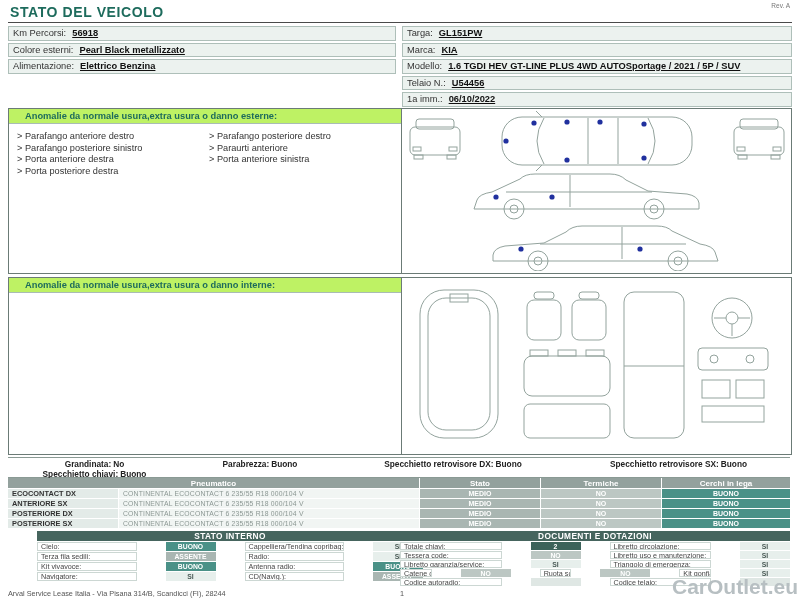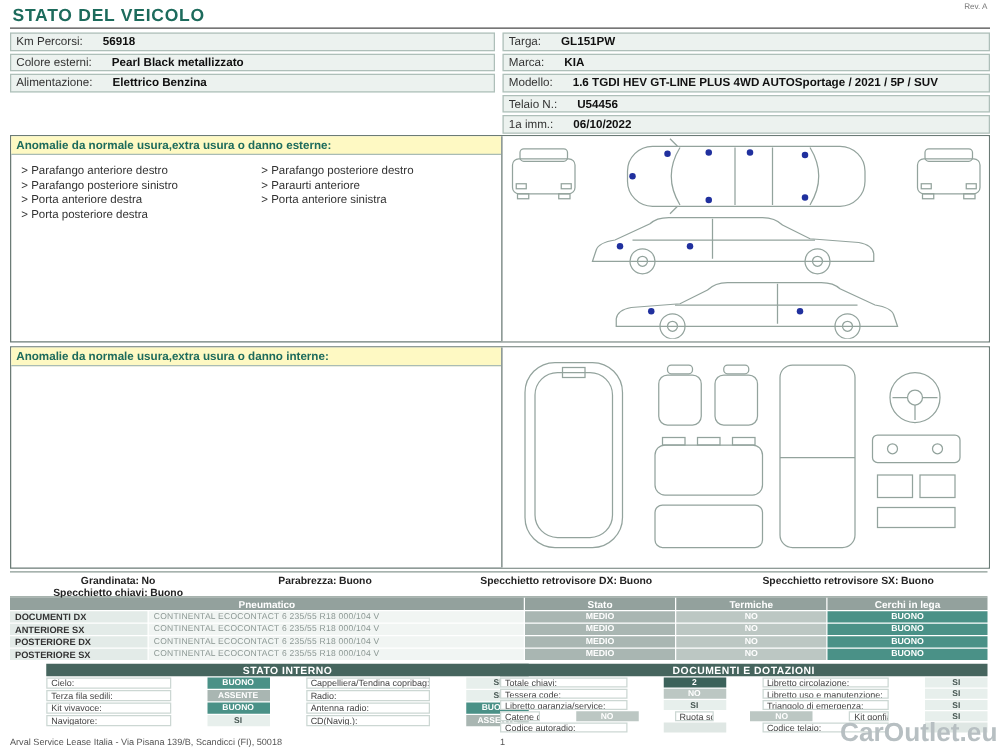--- a/index.html
+++ b/index.html
@@ -8,28 +8,28 @@
   
   .doc-title{position:absolute;left:10px;top:4px;font-size:14px;font-weight:bold;color:#1d6b5c;letter-spacing:.6px;}
   .rev{position:absolute;right:10px;top:2px;font-size:6.5px;color:#777;}
   .rule{position:absolute;left:8px;width:784px;top:22px;border-top:1px solid #4a4a4a;}
 
   
   .info-col{position:absolute;top:26px;}
   .info-col.left{left:8px;width:388px;}
   .info-col.right{left:402px;width:390px;}
   .info-row{border:1px solid #aebfb9;background:#ecf2ef;margin-bottom:2px;padding:1px 4px;font-size:9.3px;line-height:10.5px;color:#333;}
-  .info-row .val{font-weight:bold;color:#101010;margin-left:16px;}
+  .info-row .val{font-weight:bold;color:#101010;margin-left:6px;text-decoration:underline;}
 
   
   .dbox{position:absolute;left:8px;width:782px;border:1px solid #6b7b76;background:#fff;}
   .dbox.external{top:108px;height:164px;}
   .dbox.internal{top:277px;height:176px;}
   .dleft{position:absolute;left:0;top:0;bottom:0;right:390px;}
-  .dtitle{background:#fef9c3;color:#1d6b5c;font-weight:bold;font-size:9.3px;padding:2px 4px;border-bottom:1px solid #a9bcb5;}
+  .dtitle{background:#bef264;color:#1d6b5c;font-weight:bold;font-size:9.3px;padding:2px 16px;border-bottom:1px solid #a9bcb5;}
   .dlist{position:absolute;top:22px;margin:0;padding:0;list-style:none;font-size:9.2px;color:#333;}
   .dlist.c1{left:8px;}
   .dlist.c2{left:200px;}
   .dlist li{line-height:11.5px;}
   .dlist li::before{content:"> ";}
   .ddiag{position:absolute;right:0;top:0;bottom:0;width:389px;border-left:1px solid #6b7b76;background:#fff;}
   .ln{stroke:#93a39d;fill:none;stroke-width:1;}
   .dot{fill:#20309e;stroke:none;}
 
   
@@ -228,21 +228,21 @@
     <div class="sumcell sc3"><span class="lab">Specchietto retrovisore DX:</span><span class="val">Buono</span></div>
     <div class="sumcell sc4"><span class="lab">Specchietto retrovisore SX:</span><span class="val">Buono</span></div>
   </div>
 
   <div class="tyres">
     <div class="th span2">Pneumatico</div>
     <div class="th">Stato</div>
     <div class="th">Termiche</div>
     <div class="th">Cerchi in lega</div>
 
-    <div class="tpos">DOCUMENTI DX</div>
+    <div class="tpos">ECOCONTACT DX</div>
     <div class="tdesc">CONTINENTAL ECOCONTACT 6 235/55 R18 000/104 V</div>
     <div class="tval" style="background: rgb(169, 182, 178); color: rgb(255, 255, 255);">MEDIO</div>
     <div class="tval" style="background: rgb(188, 199, 195); color: rgb(255, 255, 255);">NO</div>
     <div class="tval" style="background: rgb(74, 145, 135); color: rgb(255, 255, 255);">BUONO</div>
 
     <div class="tpos">ANTERIORE SX</div>
     <div class="tdesc">CONTINENTAL ECOCONTACT 6 235/55 R18 000/104 V</div>
     <div class="tval" style="background: rgb(169, 182, 178); color: rgb(255, 255, 255);">MEDIO</div>
     <div class="tval" style="background: rgb(188, 199, 195); color: rgb(255, 255, 255);">NO</div>
     <div class="tval" style="background: rgb(74, 145, 135); color: rgb(255, 255, 255);">BUONO</div>
@@ -318,18 +318,18 @@
     </div>
     <div class="prow">
       <div class="plbl">Codice autoradio:</div>
       <div class="pval"></div>
       <div class="plbl">Codice telaio:</div>
       <div class="pval"></div>
     </div>
   </div>
 
   <div class="footer">
-    <span class="fcompany">Arval Service Lease Italia - Via Pisana 139/B, Scandicci (FI), 50018</span>
+    <span class="fcompany">Arval Service Lease Italia - Via Pisana 314/B, Scandicci (FI), 28244</span>
     <span class="fpage">1</span>
   </div>
   <div class="watermark">CarOutlet.eu</div>
 
 </div>
 
 </body></html>

